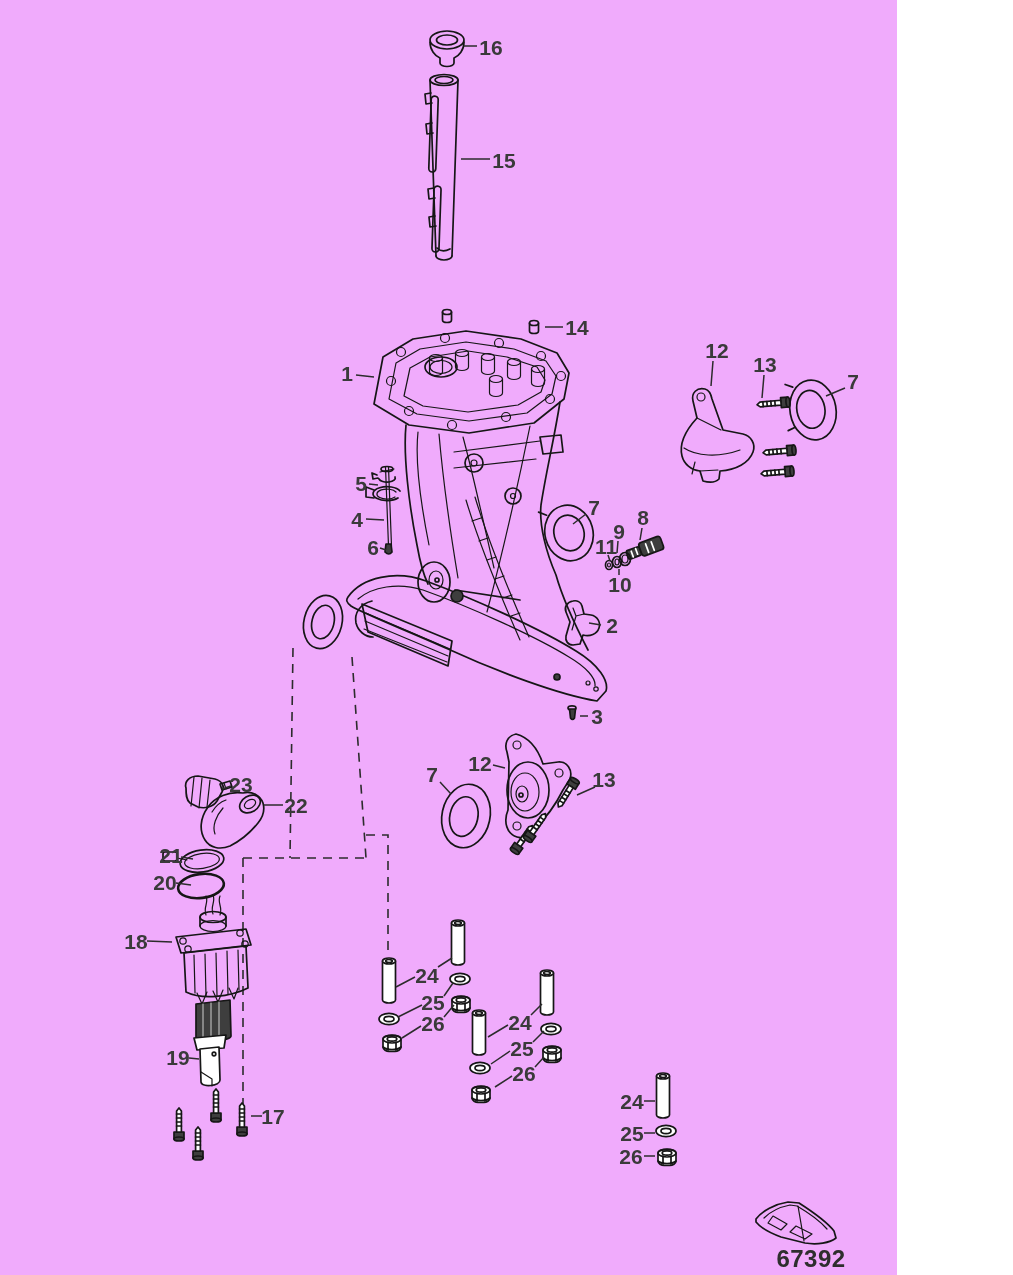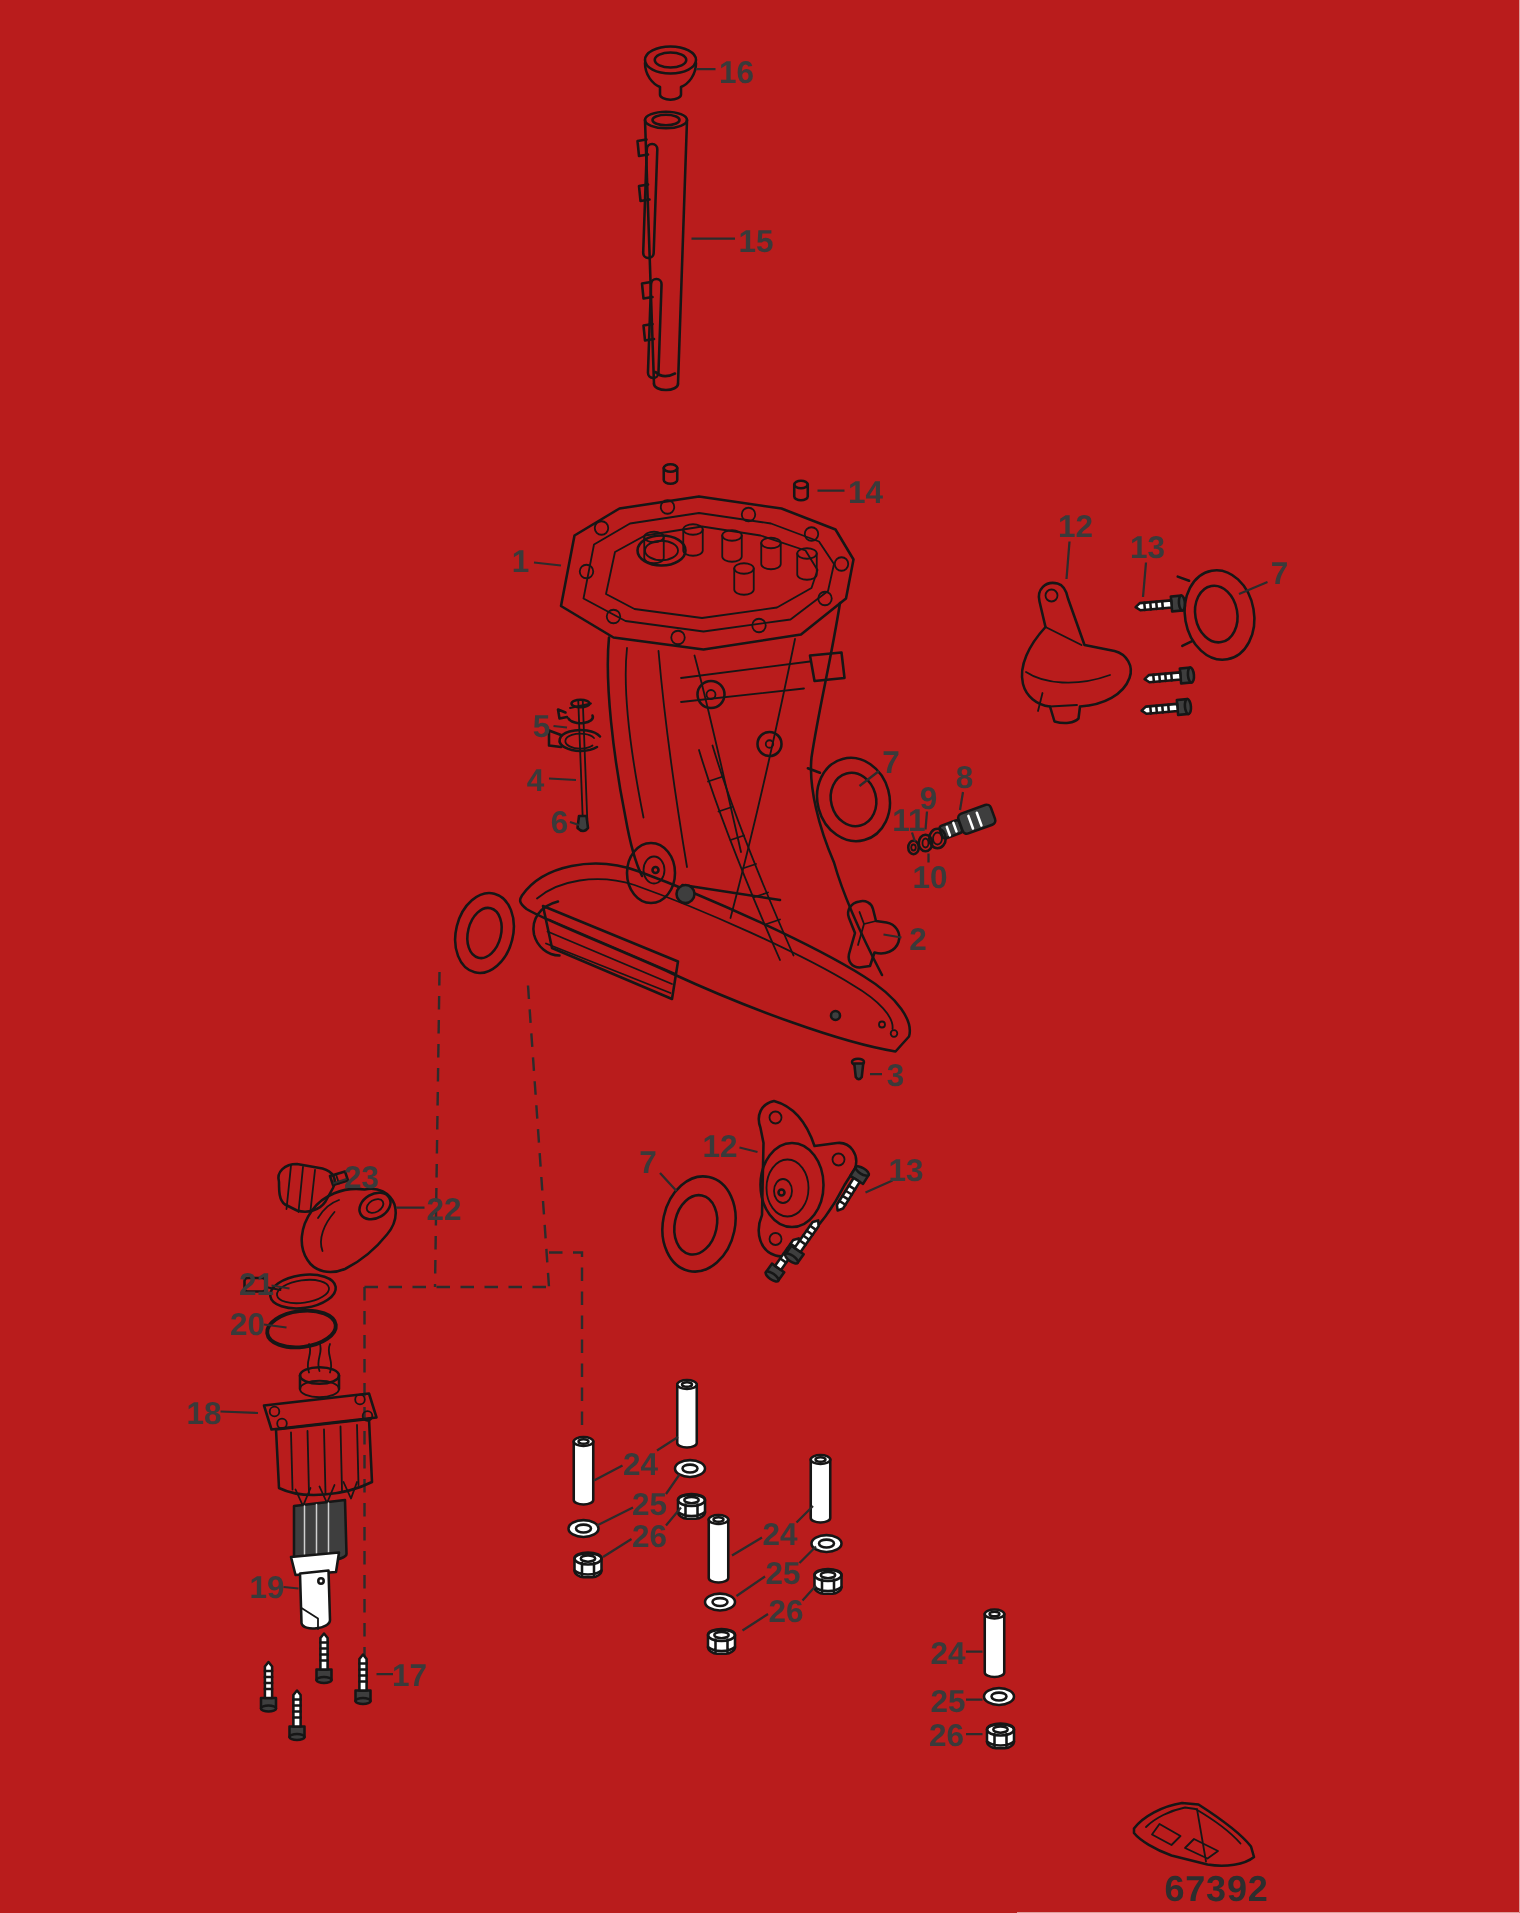--- a/index.html
+++ b/index.html
@@ -1,16 +1,16 @@
 <!DOCTYPE html>
 <html><head>
 <meta charset="utf-8">
 <style>
   html,body{margin:0;padding:0;background:#ffffff;}
-  .stage{position:relative;width:1013px;height:1275px;background:#b91c1c;overflow:hidden;
+  .stage{position:relative;width:897px;height:1275px;background:#f0abfc;overflow:hidden;
          font-family:"Liberation Sans", sans-serif;}
   svg{position:absolute;left:0;top:0;}
   .art{stroke:#161616;fill:none;stroke-width:1.7;stroke-linecap:round;stroke-linejoin:round;}
   .thin{stroke-width:1.2;}
   .thick{stroke-width:2.6;}
   .leader{stroke:#2c2c2c;stroke-width:1.5;fill:none;}
   .dash{stroke:#2c2c2c;stroke-width:1.6;fill:none;stroke-dasharray:9 7;}
   .lbl{font:700 21px "Liberation Sans", sans-serif;fill:#3a3a3a;text-anchor:middle;}
   .code{font:700 24px "Liberation Sans", sans-serif;fill:#2e2e2e;text-anchor:middle;letter-spacing:.5px;}
   .darkfill{fill:#3e3e3e;stroke:#161616;}

